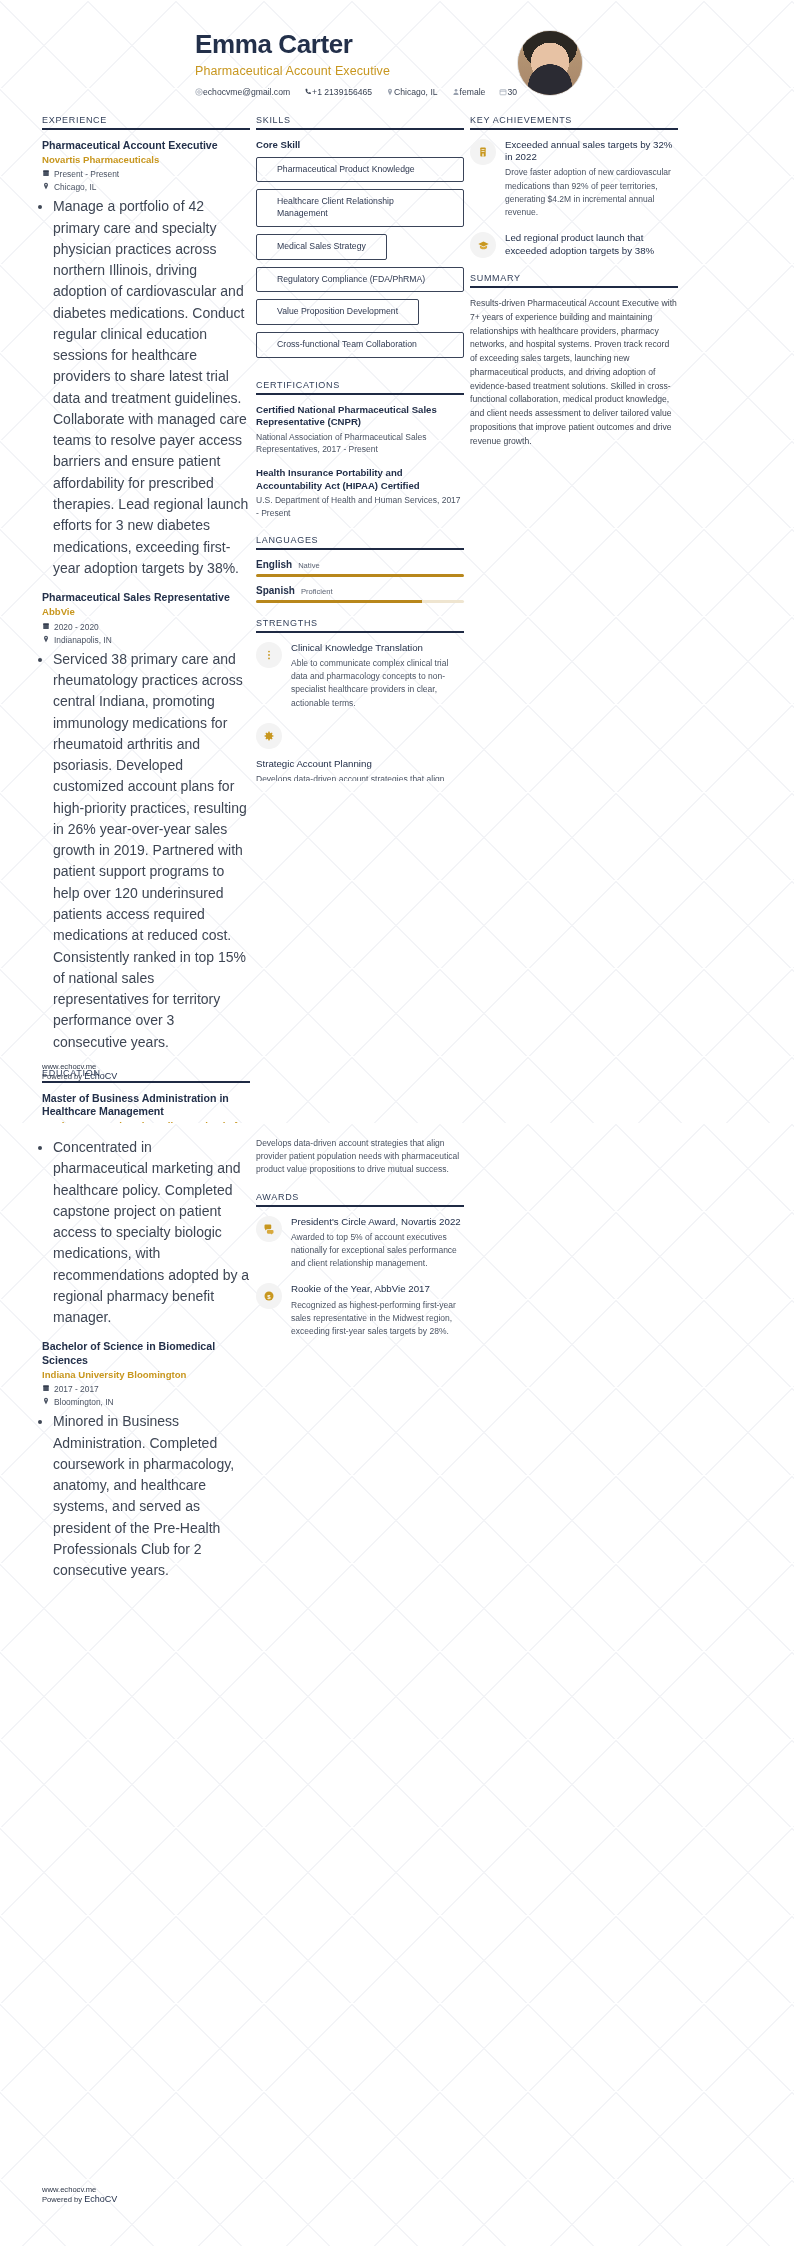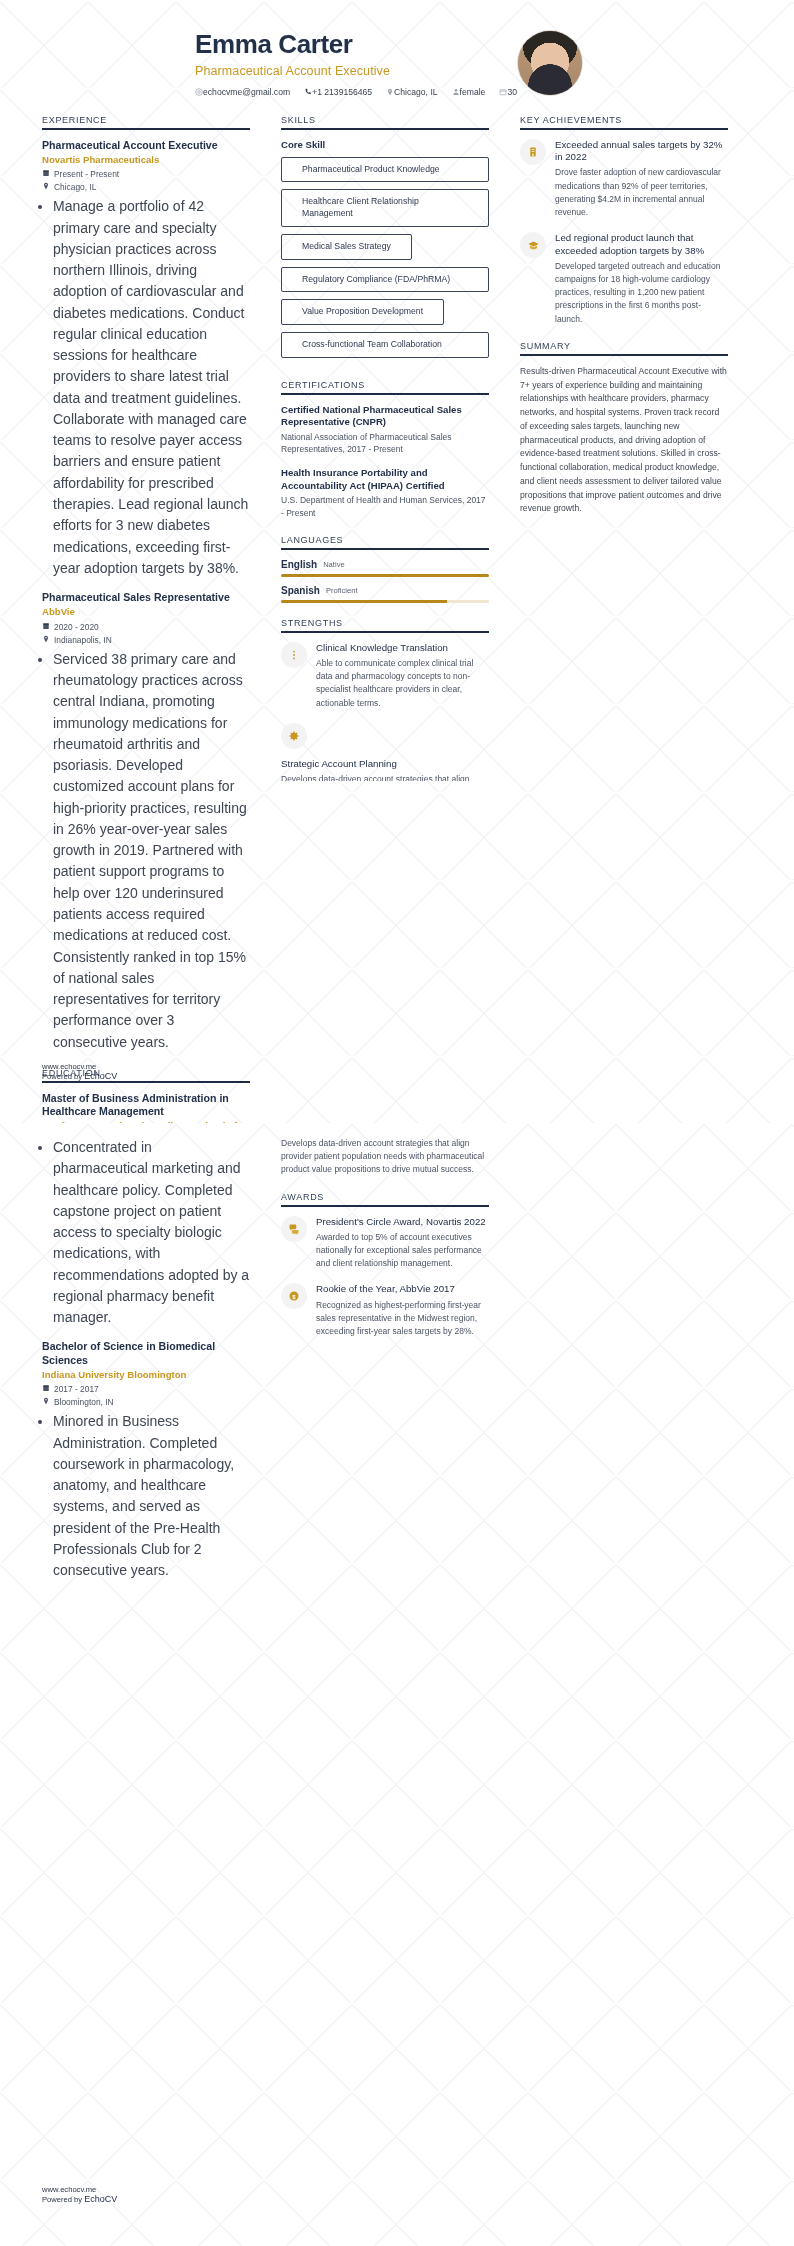--- a/index.html
+++ b/index.html
@@ -46,21 +46,21 @@
   .avatar .face{
     position:absolute; left:0; right:0; bottom:0; top:0;
     background:
       radial-gradient(circle at 50% 86%, #2b2b33 0 34%, transparent 34.5%),
       radial-gradient(ellipse 30% 30% at 50% 48%, #e7c2a4 0 100%, transparent 100%),
       radial-gradient(ellipse 42% 34% at 50% 26%, #2a2722 0 100%, transparent 100%),
       linear-gradient(#b99a77,#a8876a);
   }
 
   
-  .cols{ display:flex; padding:18px 42px 0 42px; gap:31px; align-items:flex-start;}
+  .cols{ display:flex; padding:18px 42px 0 42px; gap:6px; align-items:flex-start;}
   .col-left{ width:208px; flex:0 0 208px;}
   .col-mid{ width:208px; flex:0 0 208px;}
   .col-right{ width:208px; flex:0 0 208px;}
 
   .sec-head{ font-size:9px; letter-spacing:.7px; color:#33405a; text-transform:uppercase; }
   .sec-rule{ height:2px; background:#1f2a44; margin:3px 0 9px 0;}
   .sec{ margin-bottom:15px;}
 
   .job-title{ font-size:10.6px; font-weight:700; color:#23304a; line-height:1.25;}
   .org{ font-size:9.6px; color:#c8971f; font-weight:600; margin-top:2px; line-height:1.3;}
@@ -78,21 +78,21 @@
   }
   .chip.auto{ width:auto; }
 
   
   .cert-title{ font-size:9.6px; font-weight:700; color:#23304a; line-height:1.3;}
   .cert-sub{ font-size:8.5px; color:#4a5363; line-height:1.5; margin-top:2px;}
   .cert{ margin-bottom:11px;}
 
   
   .lang-row{ margin-bottom:8px;}
-  .lang-line{ display:flex; align-items:center; gap:6px;}
+  .lang-line{ display:flex; align-items:flex-end; gap:6px;}
   .lang-name{ font-size:10px; font-weight:600; color:#23304a;}
   .lang-level{ font-size:7.6px; color:#5a6272;}
   .lang-bar{ height:3px; background:#efe5d0; margin-top:4px; border-radius:2px; overflow:hidden;}
   .lang-fill{ height:100%; background:#b8871b;}
 
   
   .icard{ display:flex; gap:9px; margin-bottom:13px; align-items:flex-start;}
   .ibubble{
     width:26px;height:26px;border-radius:50%;background:#f3f3f3;
     display:flex;align-items:center;justify-content:center;flex:0 0 26px;
@@ -363,21 +363,20 @@
 
           <div class="icard">
             <div class="ibubble">
               <svg width="13" height="13" viewBox="0 0 16 16">
                   <path d="M8 3L1.6 6.1 8 9.2l6.4-3.1z" fill="#c8971f"></path>
                   <path d="M3.6 8.1v2.6c0 1 2 1.9 4.4 1.9s4.4-.9 4.4-1.9V8.1L8 10.3z" fill="#d8a93c"></path>
                 </svg>
             </div>
             <div class="ibody">
               <div class="ititle">Led regional product launch that exceeded adoption targets by 38%</div>
-              <div class="idesc">Developed targeted outreach and education campaigns for 18 high-volume cardiology practices, resulting in 1,200 new patient prescriptions in the first 6 months post-launch.</div>
             </div>
           </div>
         </div>
 
         <div class="sec">
           <div class="sec-head">SUMMARY</div>
           <div class="sec-rule"></div>
           <div class="summary-text">Results-driven Pharmaceutical Account Executive with 7+ years of experience building and maintaining relationships with healthcare providers, pharmacy networks, and hospital systems. Proven track record of exceeding sales targets, launching new pharmaceutical products, and driving adoption of evidence-based treatment solutions. Skilled in cross-functional collaboration, medical product knowledge, and client needs assessment to deliver tailored value propositions that improve patient outcomes and drive revenue growth.</div>
         </div>
       </div>

